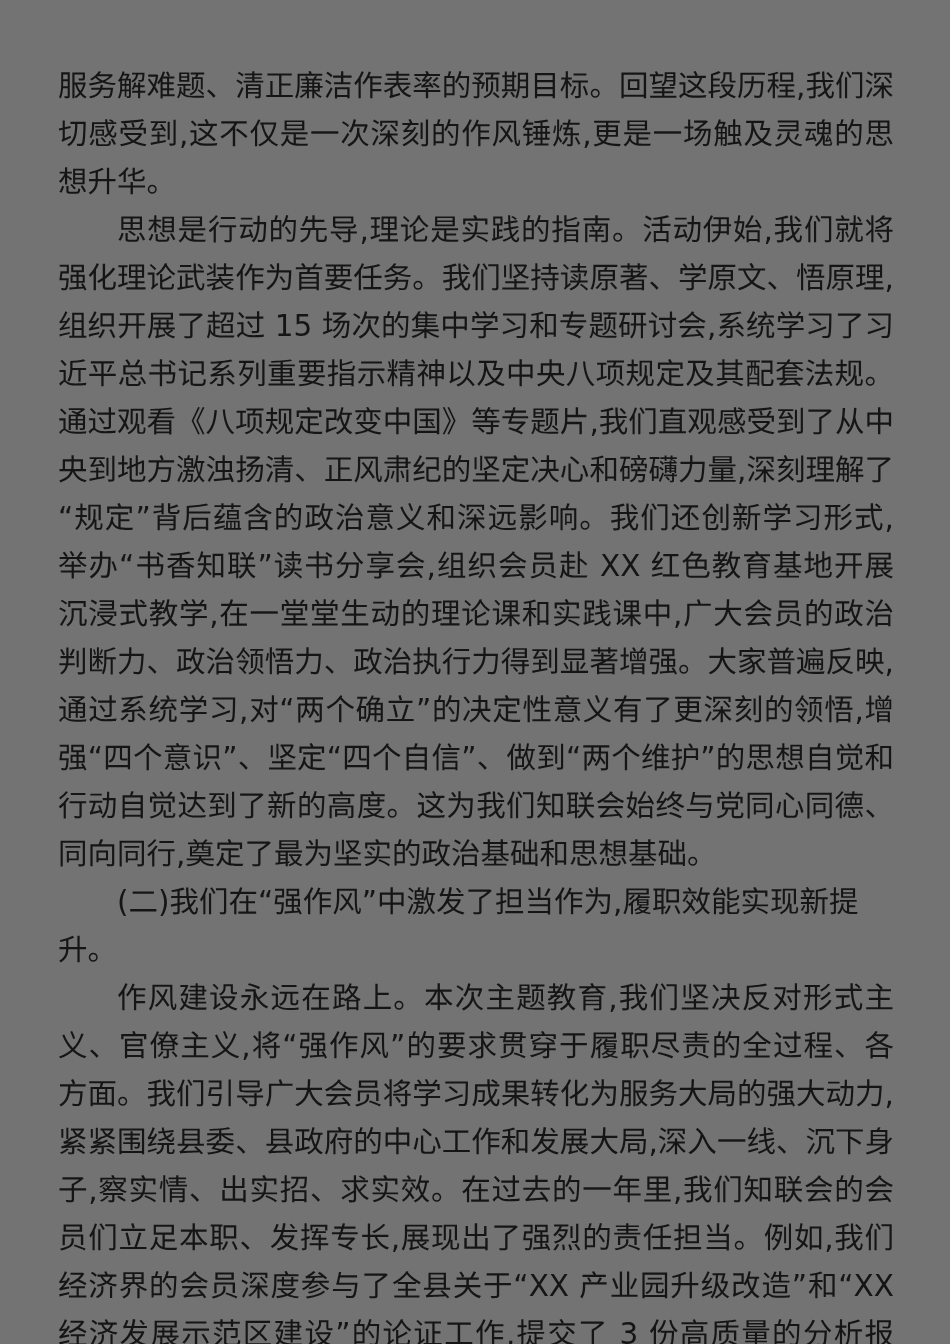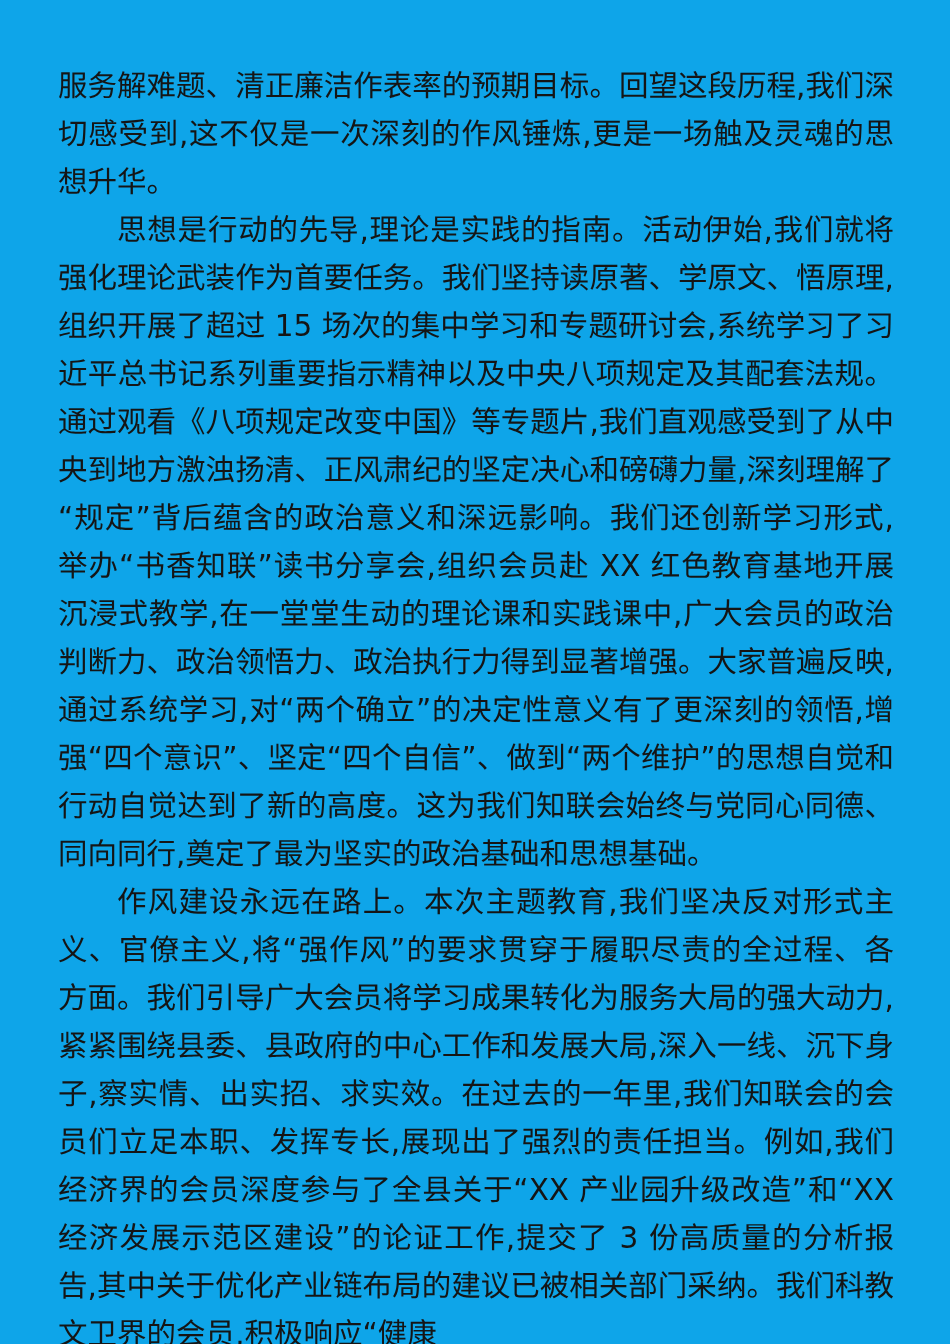--- a/index.html
+++ b/index.html
@@ -12,21 +12,21 @@
     width: 950px;
     height: 1344px;
     overflow: hidden;
     font-family: "DejaVu Sans", "Liberation Sans", sans-serif;
   }
 
   .page {
     position: relative;
     width: 950px;
     height: 1344px;
-    background: #0ea5e9;
+    background: #737373;
     box-sizing: border-box;
   }
 
   .page-body {
     position: absolute;
     left: 58px;
     top: 62px;
     width: 836px;
   }
 
@@ -65,17 +65,18 @@
 <body>
 
 <div class="page">
   <div class="page-body">
 
     <p class="para">服务解难题、清正廉洁作表率的预期目标。回望这段历程,我们深切感受到,这不仅是一次深刻的作风锤炼,更是一场触及灵魂的思想升华。</p>
 
 
     <p class="para indent">思想是行动的先导,理论是实践的指南。活动伊始,我们就将强化理论武装作为首要任务。我们坚持读原著、学原文、悟原理,组织开展了超过 15 场次的集中学习和专题研讨会,系统学习了习近平总书记系列重要指示精神以及中央八项规定及其配套法规。通过观看《八项规定改变中国》等专题片,我们直观感受到了从中央到地方激浊扬清、正风肃纪的坚定决心和磅礴力量,深刻理解了“规定”背后蕴含的政治意义和深远影响。我们还创新学习形式,举办“书香知联”读书分享会,组织会员赴 XX 红色教育基地开展沉浸式教学,在一堂堂生动的理论课和实践课中,广大会员的政治判断力、政治领悟力、政治执行力得到显著增强。大家普遍反映,通过系统学习,对“两个确立”的决定性意义有了更深刻的领悟,增强“四个意识”、坚定“四个自信”、做到“两个维护”的思想自觉和行动自觉达到了新的高度。这为我们知联会始终与党同心同德、同向同行,奠定了最为坚实的政治基础和思想基础。</p>
 
+    <p class="para single">(二)我们在“强作风”中激发了担当作为,履职效能实现新提升。</p>
 
     <p class="para indent">作风建设永远在路上。本次主题教育,我们坚决反对形式主义、官僚主义,将“强作风”的要求贯穿于履职尽责的全过程、各方面。我们引导广大会员将学习成果转化为服务大局的强大动力,紧紧围绕县委、县政府的中心工作和发展大局,深入一线、沉下身子,察实情、出实招、求实效。在过去的一年里,我们知联会的会员们立足本职、发挥专长,展现出了强烈的责任担当。例如,我们经济界的会员深度参与了全县关于“XX 产业园升级改造”和“XX 经济发展示范区建设”的论证工作,提交了 3 份高质量的分析报告,其中关于优化产业链布局的建议已被相关部门采纳。我们科教文卫界的会员,积极响应“健康</p>
 
   </div>
 </div>
 
 </body></html>

